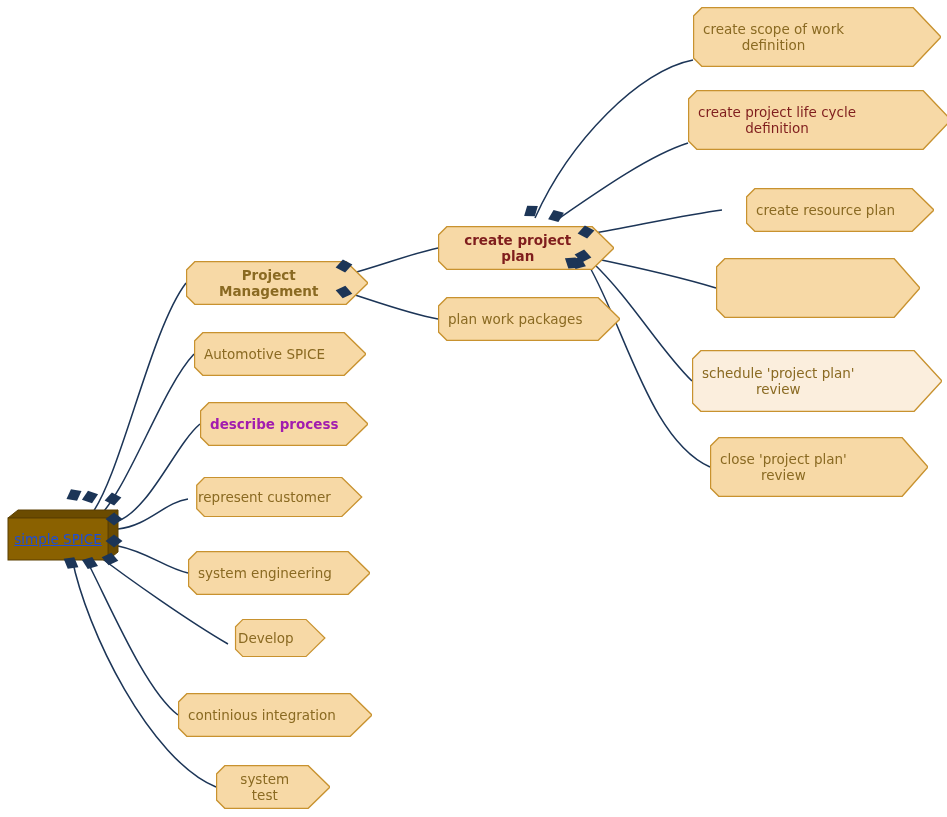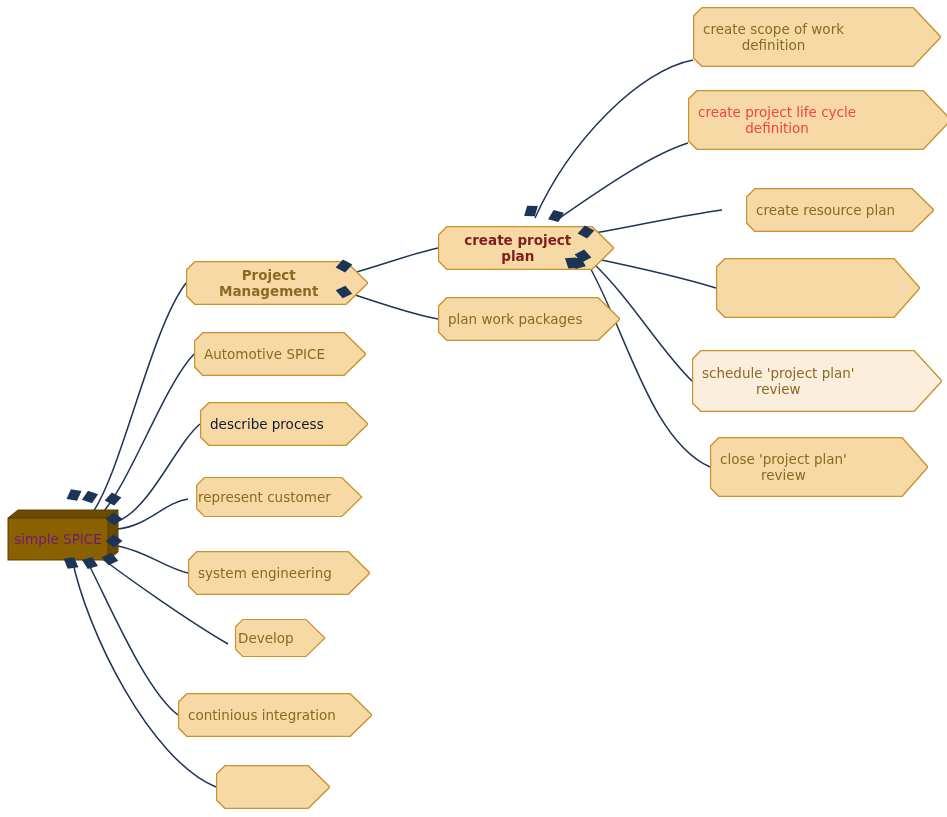--- a/index.html
+++ b/index.html
@@ -107,21 +107,21 @@
       <div class="node" style="left: 194px; top: 332px; width: 172px; height: 44px;">
         <svg class="shape" width="172" height="44" viewBox="0 0 172 44">
           <polygon points="0.5,9 9,0.5 150,0.5 172,22 150,43.5 9,43.5 0.5,35" fill="#f7d9a6" stroke="#c8922f" stroke-width="1.4" stroke-linejoin="miter"></polygon>
         </svg>
         <div class="label" style="color: rgb(138, 106, 34); margin-right: 16.5px;">Automotive SPICE</div>
       </div>
       <div class="node" style="left: 200px; top: 402px; width: 168px; height: 44px;">
         <svg class="shape" width="168" height="44" viewBox="0 0 168 44">
           <polygon points="0.5,9 9,0.5 146,0.5 168,22 146,43.5 9,43.5 0.5,35" fill="#f7d9a6" stroke="#c8922f" stroke-width="1.4" stroke-linejoin="miter"></polygon>
         </svg>
-        <div class="label" style="color: #0f172a; margin-right: 16.5px;">describe process</div>
+        <div class="label" style="color: #a21caf; margin-right: 16.5px; font-weight: bold;">describe process</div>
       </div>
       <div class="node" style="left: 188px; top: 477px; width: 182px; height: 40px;">
         <svg class="shape" width="182" height="44" viewBox="0 0 182 44">
           <polygon points="0.5,9 9,0.5 160,0.5 182,22 160,43.5 9,43.5 0.5,35" fill="#f7d9a6" stroke="#c8922f" stroke-width="1.4" stroke-linejoin="miter"></polygon>
         </svg>
         <div class="label" style="color: rgb(138, 106, 34); margin-right: 16.5px;">represent customer</div>
       </div>
       <div class="node" style="left: 188px; top: 551px; width: 182px; height: 44px;">
         <svg class="shape" width="182" height="44" viewBox="0 0 182 44">
           <polygon points="0.5,9 9,0.5 160,0.5 182,22 160,43.5 9,43.5 0.5,35" fill="#f7d9a6" stroke="#c8922f" stroke-width="1.4" stroke-linejoin="miter"></polygon>
@@ -137,20 +137,21 @@
       <div class="node" style="left: 178px; top: 693px; width: 194px; height: 44px;">
         <svg class="shape" width="194" height="44" viewBox="0 0 194 44">
           <polygon points="0.5,9 9,0.5 172,0.5 194,22 172,43.5 9,43.5 0.5,35" fill="#f7d9a6" stroke="#c8922f" stroke-width="1.4" stroke-linejoin="miter"></polygon>
         </svg>
         <div class="label" style="color: rgb(138, 106, 34); margin-right: 16.5px;">continious integration</div>
       </div>
       <div class="node" style="left: 216px; top: 765px; width: 114px; height: 44px;">
         <svg class="shape" width="114" height="44" viewBox="0 0 114 44">
           <polygon points="0.5,9 9,0.5 92,0.5 114,22 92,43.5 9,43.5 0.5,35" fill="#f7d9a6" stroke="#c8922f" stroke-width="1.4" stroke-linejoin="miter"></polygon>
         </svg>
+        <div class="label" style="color: rgb(138, 106, 34); margin-right: 16.5px;">system test</div>
       </div>
       <div class="node" style="left: 438px; top: 226px; width: 176px; height: 44px;">
         <svg class="shape" width="176" height="44" viewBox="0 0 176 44">
           <polygon points="0.5,9 9,0.5 154,0.5 176,22 154,43.5 9,43.5 0.5,35" fill="#f7d9a6" stroke="#c8922f" stroke-width="1.4" stroke-linejoin="miter"></polygon>
         </svg>
         <div class="label" style="color: #7f1d1d; margin-right: 16.5px; font-weight: bold;">create project plan</div>
       </div>
       <div class="node" style="left: 438px; top: 297px; width: 182px; height: 44px;">
         <svg class="shape" width="182" height="44" viewBox="0 0 182 44">
           <polygon points="0.5,9 9,0.5 160,0.5 182,22 160,43.5 9,43.5 0.5,35" fill="#f7d9a6" stroke="#c8922f" stroke-width="1.4" stroke-linejoin="miter"></polygon>
@@ -161,21 +162,21 @@
         <svg class="shape" width="248" height="60" viewBox="0 0 248 60">
           <polygon points="0.5,9 9,0.5 220,0.5 248,30 220,59.5 9,59.5 0.5,51" fill="#f7d9a6" stroke="#c8922f" stroke-width="1.4" stroke-linejoin="miter"></polygon>
         </svg>
         <div class="label" style="color: rgb(138, 106, 34); margin-right: 21px;">create scope of work
 definition</div>
       </div>
       <div class="node" style="left: 688px; top: 90px; width: 263px; height: 60px;">
         <svg class="shape" width="263" height="60" viewBox="0 0 263 60">
           <polygon points="0.5,9 9,0.5 235,0.5 263,30 235,59.5 9,59.5 0.5,51" fill="#f7d9a6" stroke="#c8922f" stroke-width="1.4" stroke-linejoin="miter"></polygon>
         </svg>
-        <div class="label" style="color: #ef4444; margin-right: 21px;">create project life cycle
+        <div class="label" style="color: #7f1d1d; margin-right: 21px;">create project life cycle
 definition</div>
       </div>
       <div class="node" style="left: 746px; top: 188px; width: 188px; height: 44px;">
         <svg class="shape" width="188" height="44" viewBox="0 0 188 44">
           <polygon points="0.5,9 9,0.5 166,0.5 188,22 166,43.5 9,43.5 0.5,35" fill="#f7d9a6" stroke="#c8922f" stroke-width="1.4" stroke-linejoin="miter"></polygon>
         </svg>
         <div class="label" style="color: rgb(138, 106, 34); margin-right: 16.5px;">create resource plan</div>
       </div>
       <div class="node" style="left: 716px; top: 258px; width: 204px; height: 60px;">
         <svg class="shape" width="204" height="60" viewBox="0 0 204 60">
@@ -197,21 +198,21 @@
 review</div>
       </div>
     </div>
 
   <div class="root-node" id="root-node" style="left: 6px; top: 508px; width: 110px; height: 50px;">
     <svg class="root-svg" width="118" height="58" viewBox="0 0 118 58" xmlns="http://www.w3.org/2000/svg" style="position:absolute;left:0;top:0;z-index:1;">
       <polygon id="root-top" points="2,10 12,2 112,2 102,10" fill="#6b4b00" stroke="#5a3f00" stroke-width="1"></polygon>
       <polygon id="root-side" points="102,10 112,2 112,44 102,52" fill="#6b4b00" stroke="#5a3f00" stroke-width="1"></polygon>
       <rect id="root-front" x="2" y="10" width="100" height="42" fill="#8a6100" stroke="#5a3f00" stroke-width="1"></rect>
     </svg>
-    <div class="root-label" style="left: 2px; top: 10px; width: 100px; height: 42px; color: #701a75;">simple SPICE</div>
+    <div class="root-label" style="left: 2px; top: 10px; width: 100px; height: 42px; color: #1d4ed8; text-decoration: underline;">simple SPICE</div>
   </div>
 
   <div id="markers-layer">
       <div class="diamond" style="left: 65px; top: 487px; width: 18px; height: 14px;"><svg width="18" height="14" viewBox="0 0 18 14">
           <polygon points="9,0.5 17.5,7 9,13.5 0.5,7" fill="#1c3557" transform="rotate(-28 9 7)"></polygon>
         </svg></div>
       <div class="diamond" style="left: 81px; top: 489px; width: 18px; height: 14px;"><svg width="18" height="14" viewBox="0 0 18 14">
           <polygon points="9,0.5 17.5,7 9,13.5 0.5,7" fill="#1c3557" transform="rotate(-18 9 7)"></polygon>
         </svg></div>
       <div class="diamond" style="left: 104px; top: 491px; width: 18px; height: 14px;"><svg width="18" height="14" viewBox="0 0 18 14">

